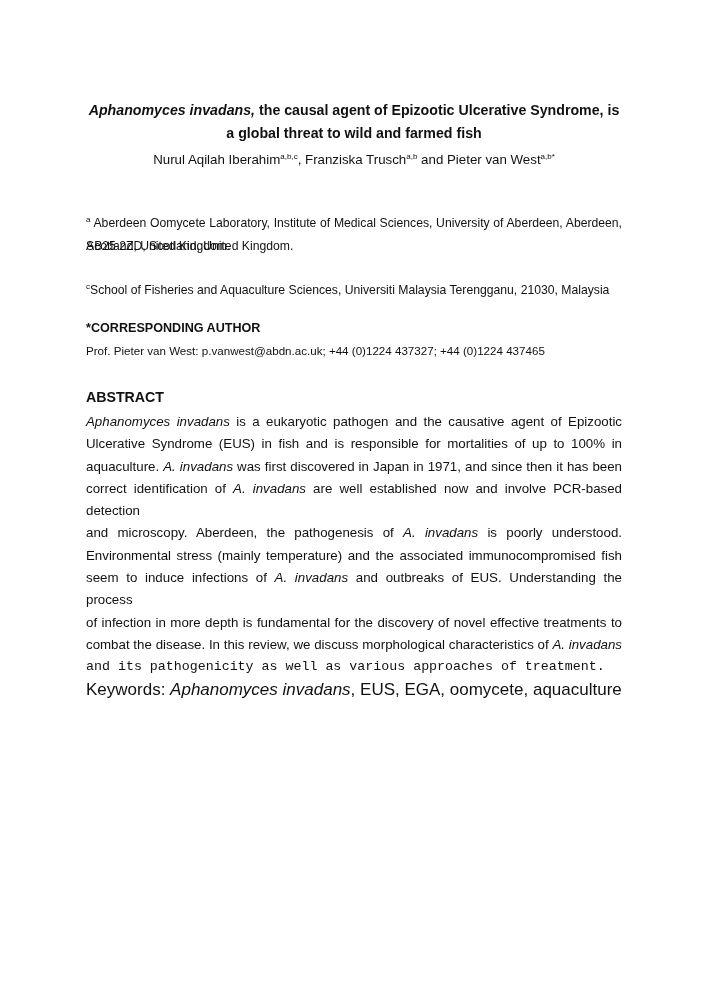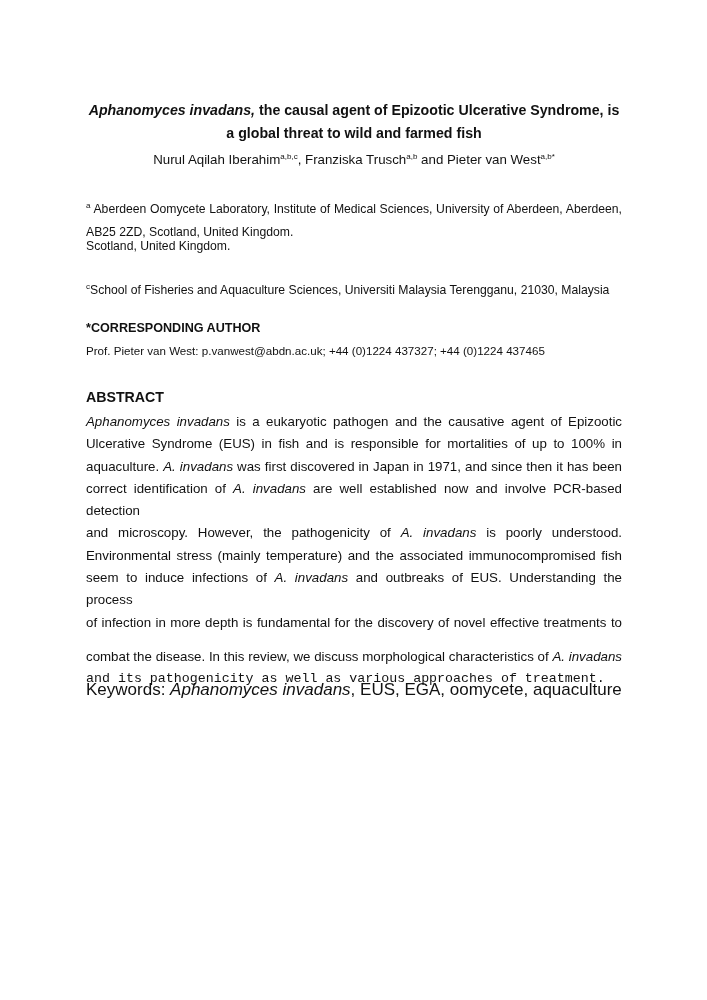--- a/index.html
+++ b/index.html
@@ -46,21 +46,21 @@
       vertical-align: 5px;
       line-height: 0;
     }
     .affil {
       position: absolute;
       left: 0;
       width: 536px;
       font-size: 12.2px;
       line-height: 22.5px;
     }
-    .affil-a { top: 198px; text-align: justify; text-align-last: left; }
+    .affil-a { top: 212px; text-align: justify; text-align-last: left; }
     .affil-b { top: 235px; text-align: justify; text-align-last: left; }
     .affil-c { top: 279px; }
     .affil .line { display: block; text-align: justify; text-align-last: justify; }
     .affil .line.last { text-align-last: left; }
     .corr-heading {
       position: absolute;
       top: 320px;
       left: 0;
       font-weight: bold;
       font-size: 12.6px;
@@ -133,25 +133,25 @@
 
   <div class="corr-heading">*CORRESPONDING AUTHOR</div>
   <div class="corr-text">Prof. Pieter van West: p.vanwest@abdn.ac.uk; +44 (0)1224 437327; +44 (0)1224 437465</div>
 
   <div class="abstract-heading">ABSTRACT</div>
   <div class="abstract-body" id="abstract-body">
       <span class="line" style="white-space: normal;"><i>Aphanomyces invadans</i><span> is a eukaryotic pathogen and the causative agent of Epizootic</span></span>
       <span class="line" style="white-space: normal;"><span>Ulcerative Syndrome (EUS) in fish and is responsible for mortalities of up to 100% in</span></span>
       <span class="line" style="white-space: normal;"><span>aquaculture. </span><i>A. invadans</i><span> was first discovered in Japan in 1971, and since then it has been</span></span>
       <span class="line" style="white-space: normal;"><span>correct identification of </span><i>A. invadans</i><span> are well established now and involve PCR-based detection</span></span>
-      <span class="line" style="white-space: normal;"><span>and microscopy. However, the pathogenicity of </span><i>A. invadans</i><span> is poorly understood.</span></span>
+      <span class="line" style="white-space: normal;"><span>and microscopy. Aberdeen, the pathogenesis of </span><i>A. invadans</i><span> is poorly understood.</span></span>
       <span class="line" style="white-space: normal;"><span>Environmental stress (mainly temperature) and the associated immunocompromised fish</span></span>
       <span class="line" style="white-space: normal;"><span>seem to induce infections of </span><i>A. invadans</i><span> and outbreaks of EUS. Understanding the process</span></span>
       <span class="line" style="white-space: normal;"><span>of infection in more depth is fundamental for the discovery of novel effective treatments to</span></span>
-      <span class="line" style="white-space: normal; margin-top: 12px;"><span>combat the disease. In this review, we discuss morphological characteristics of </span><i>A. invadans</i></span>
+      <span class="line" style="white-space: normal;"><span>combat the disease. In this review, we discuss morphological characteristics of </span><i>A. invadans</i></span>
       <span class="line last" style="white-space: normal; font-family: Liberation Mono, monospace;"><span>and its pathogenicity as well as various approaches of treatment.</span></span>
     </div>
 
   <div class="keywords">
     <span>Keywords: </span><i>Aphanomyces invadans</i><span>, EUS, EGA, oomycete, aquaculture</span>
   </div>
 
 </div>
 
 </body></html>

